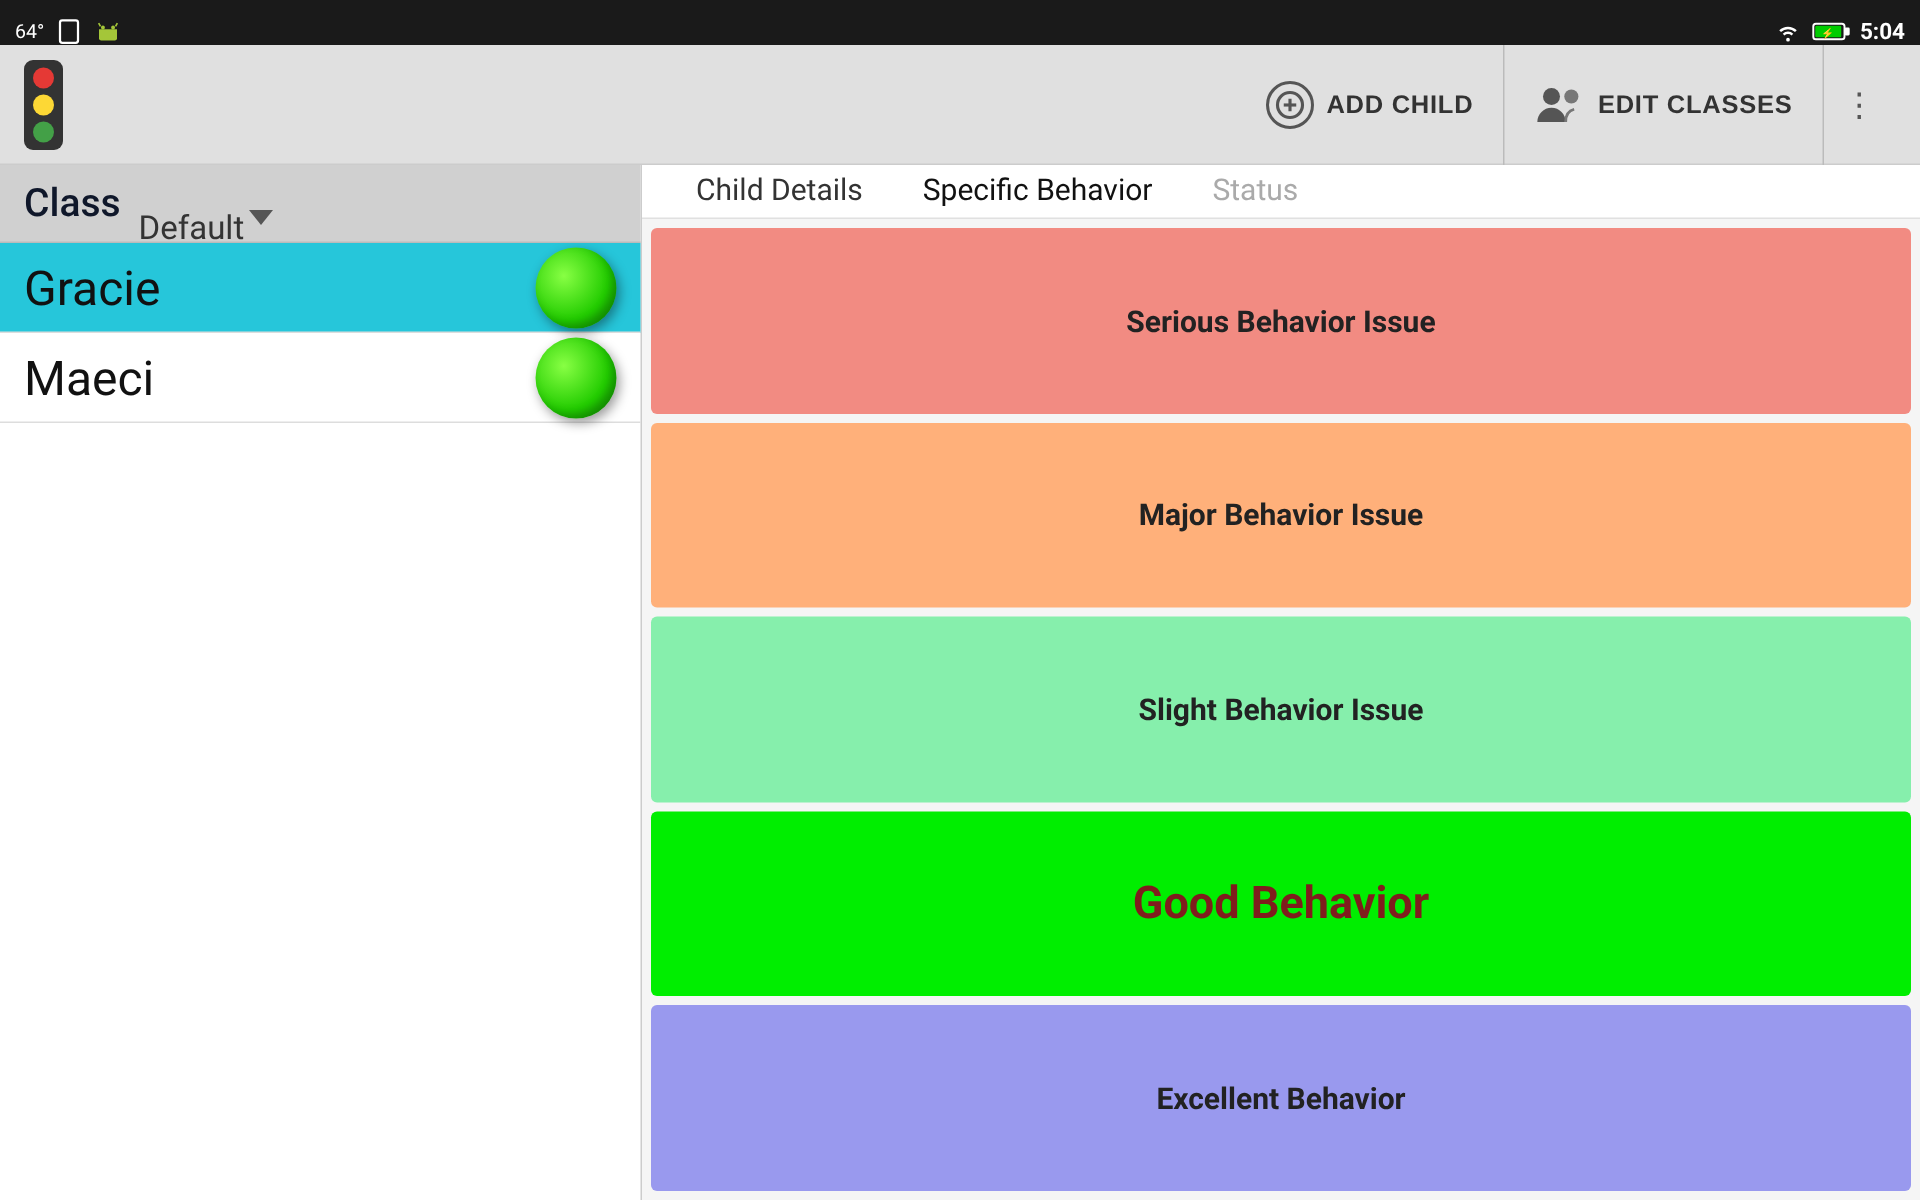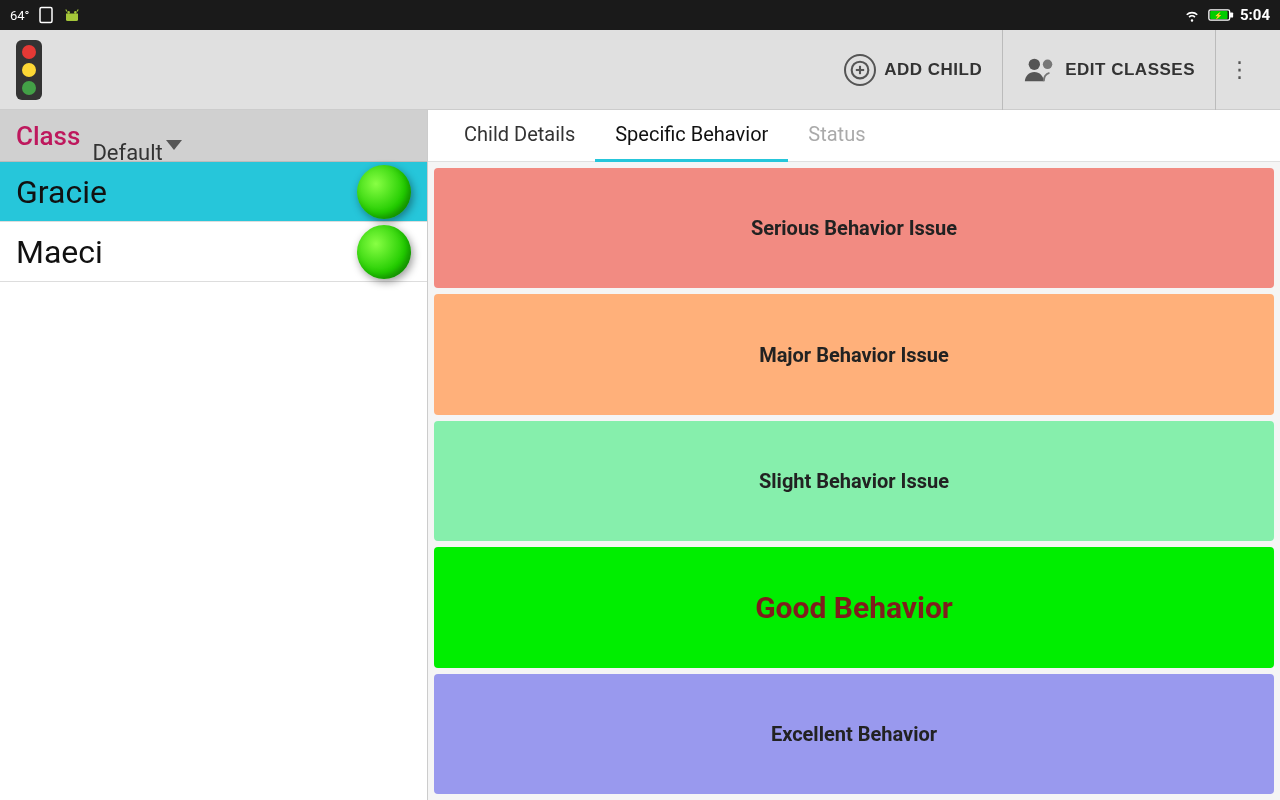--- a/index.html
+++ b/index.html
@@ -4,21 +4,21 @@
   <style>
     * { margin: 0; padding: 0; box-sizing: border-box; }
     body { width: 1280px; height: 800px; overflow: hidden; font-family: 'Roboto', Arial, sans-serif; background: #000; }
 
     
     .status-bar {
       width: 1280px;
       height: 30px;
       background: #1a1a1a;
       display: flex;
-      align-items: center;
+      align-items: flex-end;
       justify-content: space-between;
       padding: 0 10px;
       color: #fff;
       font-size: 13px;
     }
     .status-bar-left { display: flex; align-items: center; gap: 8px; }
     .status-bar-right { display: flex; align-items: center; gap: 6px; font-size: 13px; font-weight: bold; }
 
     
     .app-bar {
@@ -130,21 +130,21 @@
       background: #d0d0d0;
       display: flex;
       align-items: center;
       padding: 0 16px;
       gap: 12px;
       border-bottom: 1px solid #bbb;
     }
     .sidebar-class-label {
       font-size: 26px;
       font-weight: 500;
-      color: #be185d;
+      color: #0f172a;
     }
     .sidebar-class-selector {
       display: flex;
       align-items: flex-start;
       gap: 3px;
       cursor: pointer;
       margin-top: 34px;
     }
     .sidebar-class-value {
       font-size: 22px;
@@ -188,21 +188,21 @@
 
     
     .right-panel {
       flex: 1;
       height: 100%;
       background: #fff;
       display: flex;
       flex-direction: column;
     }
     .tabs-bar {
-      height: 52px;
+      height: 36px;
       background: #fff;
       display: flex;
       align-items: center;
       border-bottom: 1px solid #e0e0e0;
       padding: 0 16px;
       gap: 0;
     }
     .tab {
       padding: 0 20px;
       height: 52px;

